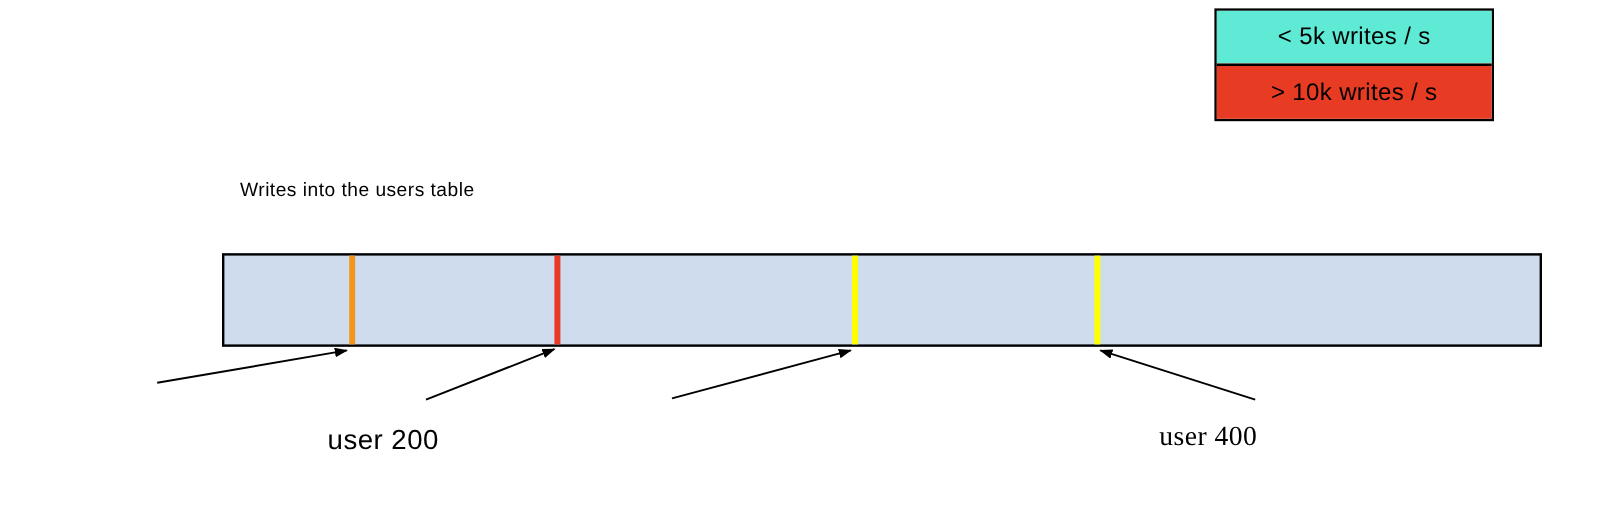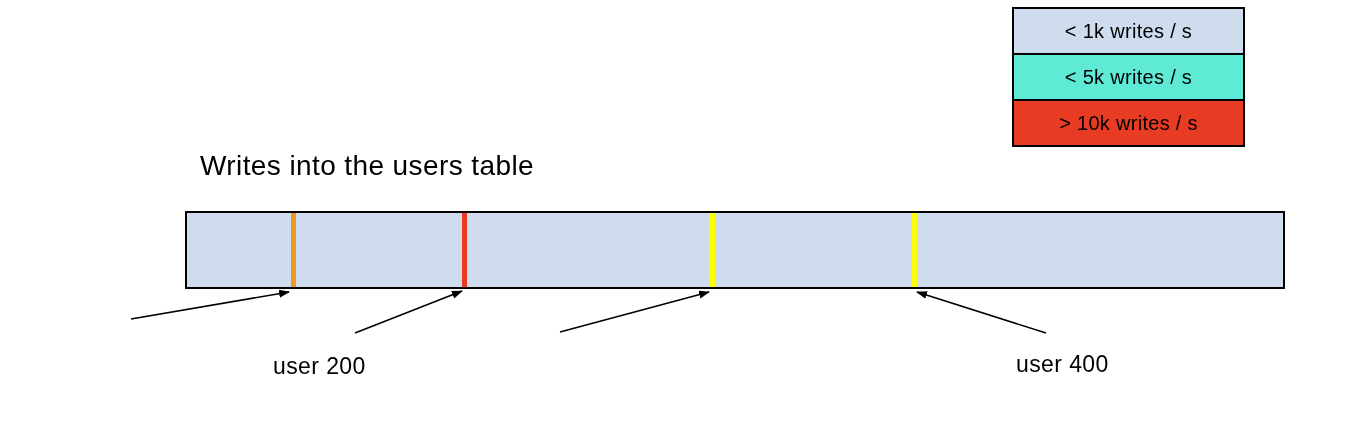--- a/index.html
+++ b/index.html
@@ -13,21 +13,21 @@
     height: 422px;
     background: #ffffff;
     font-family: "Liberation Sans", sans-serif;
     color: #000000;
     overflow: hidden;
   }
   .title {
     position: absolute;
     left: 200px;
     top: 150px;
-    font-size: 28px;
+    font-size: 16px;
     letter-spacing: 0.4px;
     white-space: nowrap;
   }
   .legend {
     position: absolute;
     left: 1012px;
     top: 7px;
     width: 233px;
     border: 2px solid #000000;
     box-sizing: border-box;
@@ -68,33 +68,30 @@
   }
   .user-label {
     position: absolute;
     font-size: 23px;
     letter-spacing: 0.4px;
     white-space: nowrap;
   }
   .lbl-100 { left: 55px;  top: 335px; }
   .lbl-200 { left: 273px; top: 353px; }
   .lbl-300 { left: 495px; top: 352px; }
-  .lbl-400 { left: 1016px; top: 351px; }
+  .lbl-400 { left: 966px; top: 351px; font-family: Liberation Serif, serif; }
 </style>
 </head>
 <body>
 
 <div class="canvas">
 
   <div class="title">Writes into the users table</div>
 
   <div class="legend">
-    <div class="legend-row" style="background-color: rgb(206, 220, 238);">
-      <span>&lt; 1k writes / s</span>
-    </div>
     <div class="legend-row" style="background-color: #5eead4;">
       <span>&lt; 5k writes / s</span>
     </div>
     <div class="legend-row" style="background-color: rgb(231, 59, 35); justify-content: center;">
       <span>&gt; 10k writes / s</span>
     </div>
   </div>
 
   <div class="bar" style="background-color: rgb(206, 220, 238);">
     <div class="marker" style="left: 104px; background-color: rgb(240, 150, 30);"></div>

